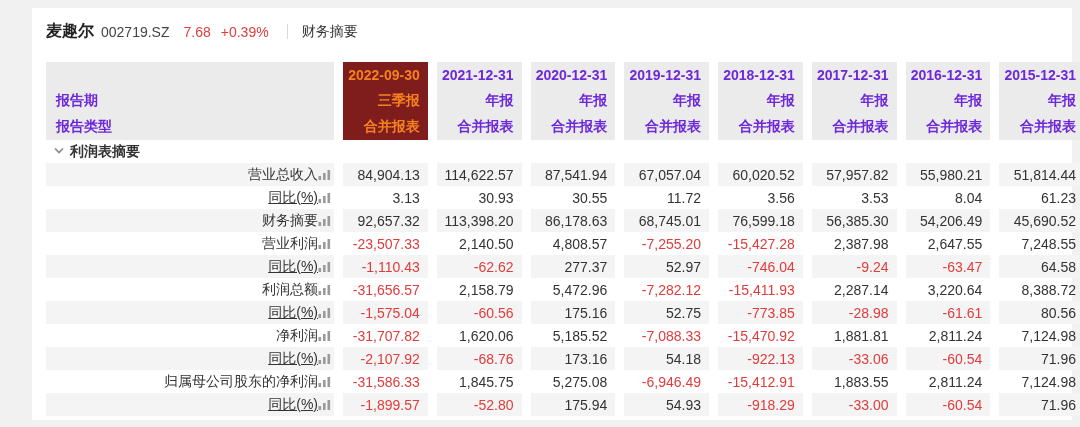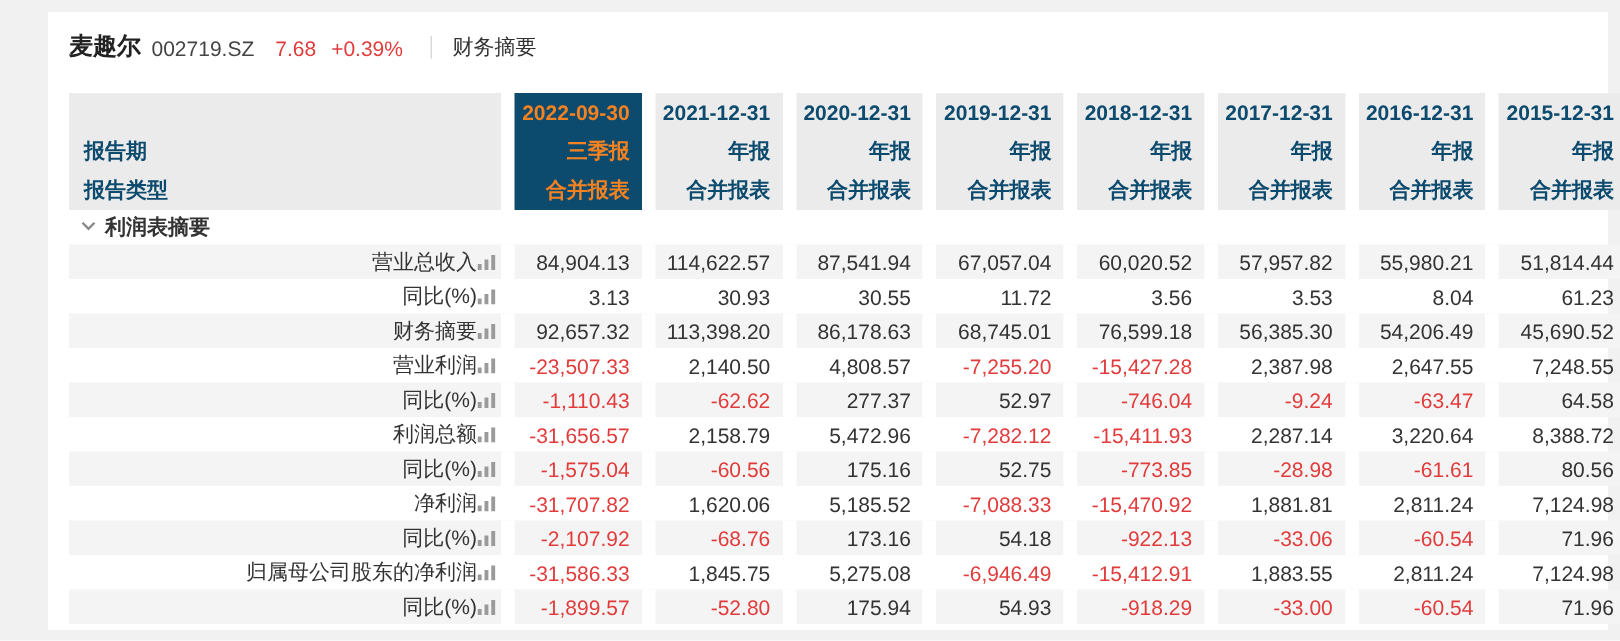--- a/index.html
+++ b/index.html
@@ -21,35 +21,35 @@
   .stock-price{font-size:14px;color:var(--neg);margin-left:14px;}
   .stock-change{font-size:14px;color:var(--neg);margin-left:10px;}
   .v-divider{width:1px;height:15px;background:#d9d9d9;margin:0 14px 0 18px;}
   .tab{font-size:14px;color:#333;cursor:pointer;}
   
   table.fin{border-collapse:separate;border-spacing:0;table-layout:fixed;
     margin:14px 0 0 14px;width:1038px;font-size:14px;}
   col.c-label{width:288px;}
   col.c-val{width:93.75px;}
   thead td,thead th{background:var(--hdr-bg);font-weight:bold;height:26px;
-    text-align:right;padding:0 8px 0 0;white-space:nowrap;color:#0c4a6e;}
+    text-align:right;padding:0 8px 0 0;white-space:nowrap;color:#6d28d9;}
   thead .lbl{text-align:left;padding:0 0 0 10px;font-weight:bold;}
-  thead .hl{background:#0c4a6e;color:var(--accent);}
+  thead .hl{background:#7f1d1d;color:var(--accent);}
   thead th{font-size:14px;}
   tbody td{height:23px;padding:0;white-space:nowrap;}
   tbody td.val{text-align:right;padding-right:8px;border-left:9px solid var(--sep);}
   thead td.val-h,thead th.val-h{border-left:9px solid var(--sep);}
   tr.shaded td{background:var(--alt-bg);}
   td.neg{color:var(--neg);}
   .section-cell{font-weight:bold;padding-left:8px !important;}
   .section-cell .chev{display:inline-block;margin-right:6px;vertical-align:1px;}
   .label-inner{display:flex;justify-content:flex-end;align-items:center;height:23px;}
   .label-inner .txt{white-space:nowrap;overflow:hidden;}
   .ind1 .label-inner{padding-left:35px;}
-  .ind2 .label-inner{padding-left:50px;}
+  .ind2 .label-inner{padding-left:50px;text-decoration:underline;}
   .bar-icon{display:inline-flex;align-items:flex-end;margin-right:3px;cursor:pointer;}
 </style>
 </head>
 <body>
 
 <div class="panel">
 
   <div class="titlebar">
     <span class="stock-name">麦趣尔</span>
     <span class="stock-code">002719.SZ</span>

